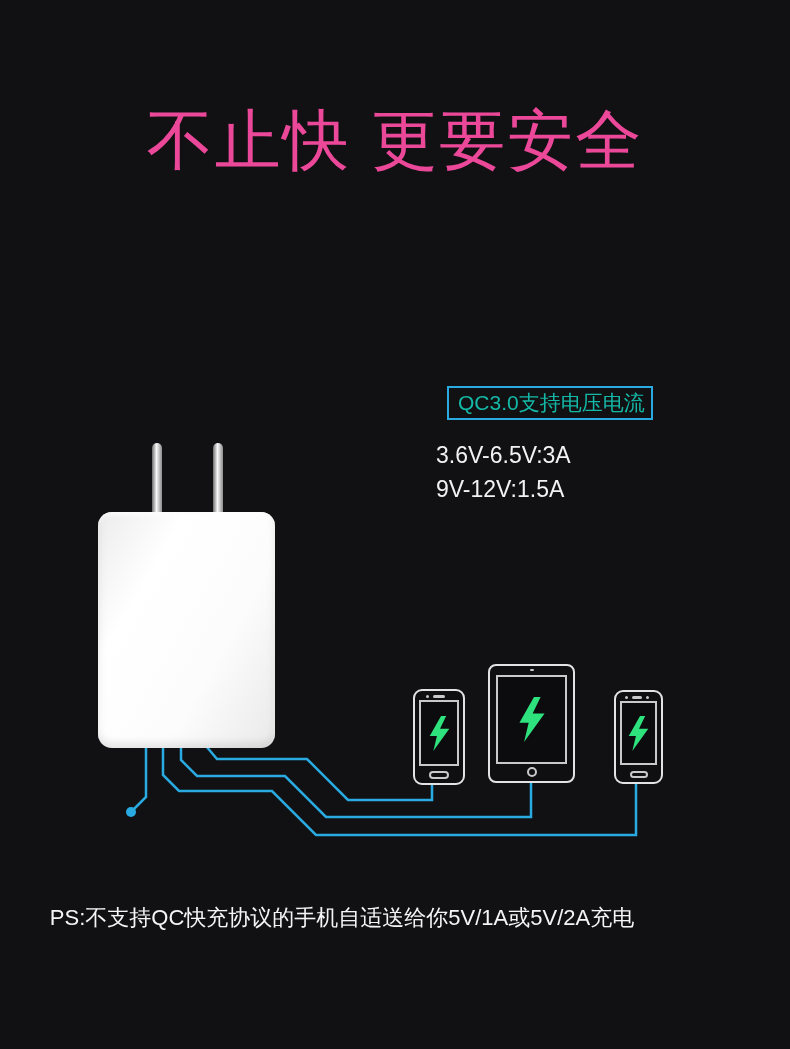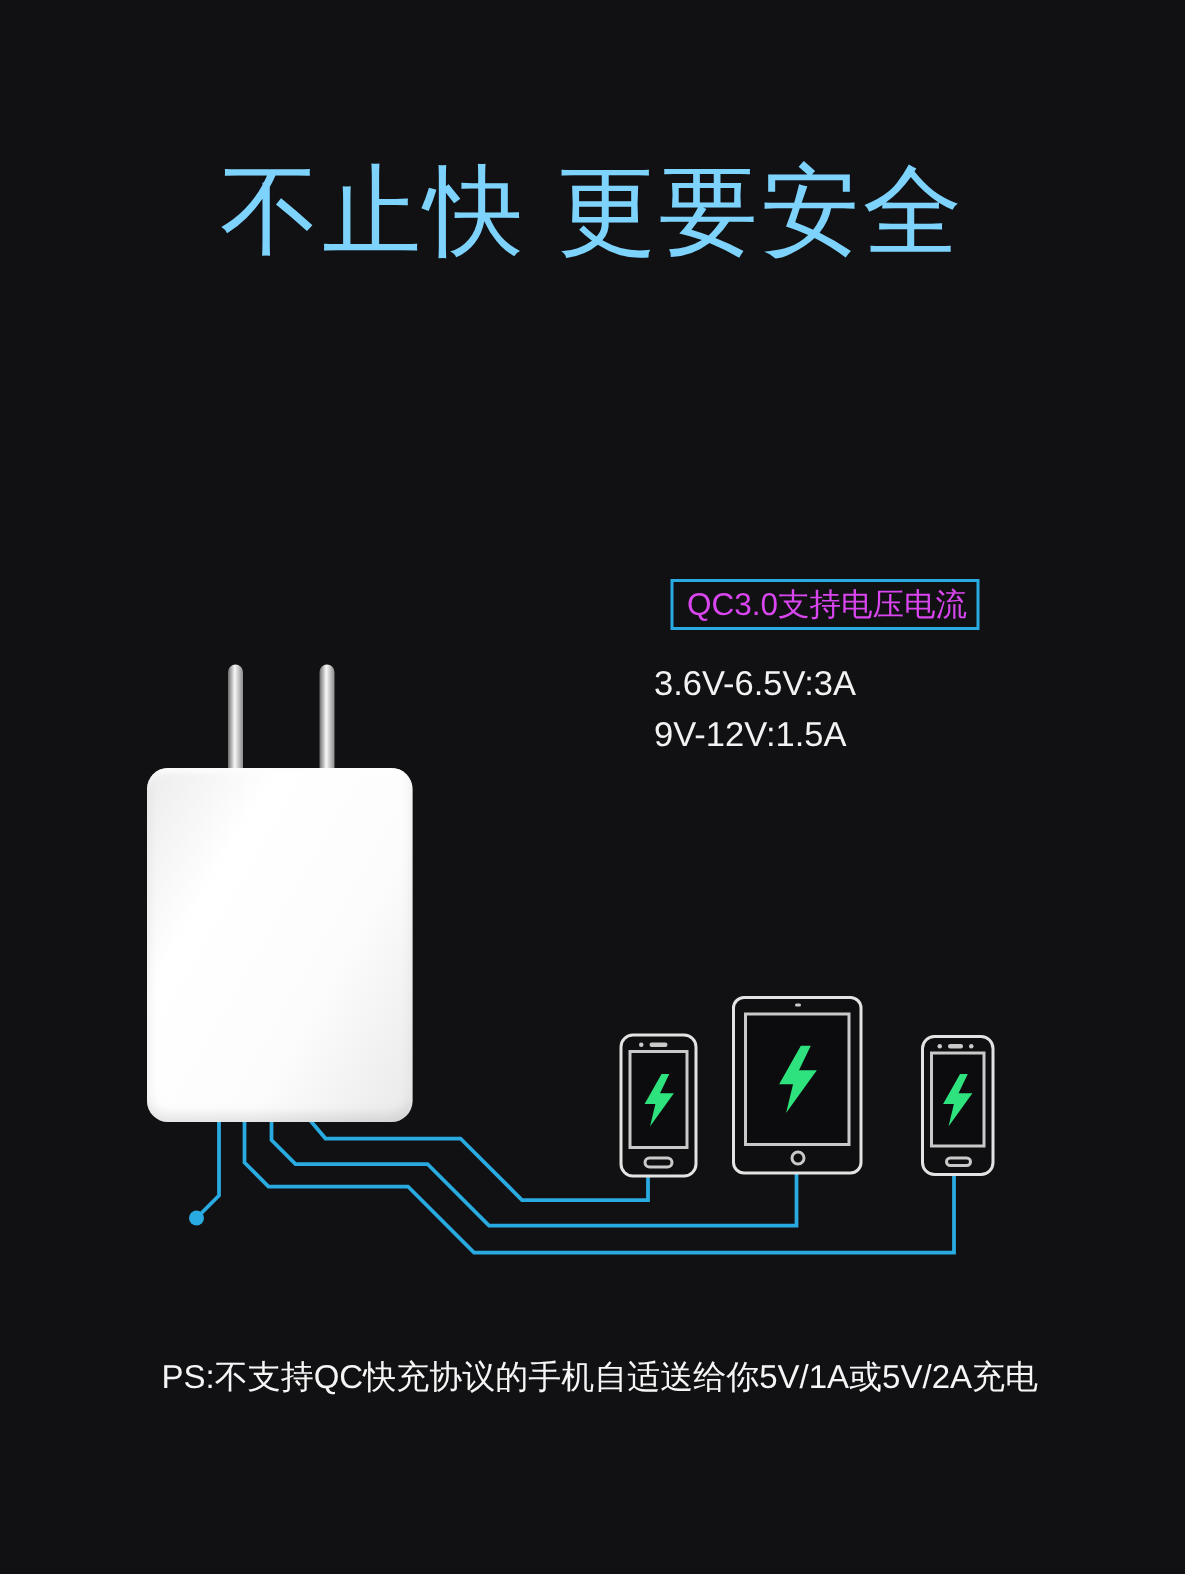--- a/index.html
+++ b/index.html
@@ -10,36 +10,36 @@
     background:#111113;
     overflow:hidden;
     font-family:"Liberation Sans","DejaVu Sans",sans-serif;
     color:#fff;
   }
   
   .title{
     position:absolute;top:102px;left:0;width:790px;
     text-align:center;
     font-size:66px;line-height:76px;font-weight:500;
-    letter-spacing:2px;color:#7dd3fc;margin:0;
+    letter-spacing:2px;color:#ec4899;margin:0;
   }
   .subtitle{
     position:absolute;top:196px;left:0;width:790px;
     text-align:center;font-size:28px;line-height:42px;
     font-weight:400;color:#f2f2f2;
   }
   
   .qc-box{
     position:absolute;left:447px;top:386px;
     width:206px;height:34px;
     border:2px solid #29ABE2;
     box-sizing:border-box;
     display:flex;align-items:center;
     padding-left:9px;
-    font-size:21px;color:#d946ef;
+    font-size:21px;color:#14b8a6;
   }
   .spec-list{
     position:absolute;left:436px;top:438px;
     font-size:23px;line-height:34px;color:#f2f2f2;
   }
   
   .prong{
     position:absolute;top:443px;width:10px;height:72px;
     border-radius:5px 5px 0 0;
     background:linear-gradient(90deg,#6e6e6e 0%,#f8f8f8 45%,#8c8c8c 100%);
@@ -78,22 +78,22 @@
   }
   .home-circle{
     position:absolute;bottom:4px;left:50%;transform:translateX(-50%);
     width:10px;height:10px;border:2px solid #c9c9c9;border-radius:50%;
     box-sizing:border-box;
   }
   .cam{position:absolute;top:3px;left:50%;transform:translateX(-50%);
     width:4px;height:2px;border-radius:1px;background:#c9c9c9;}
   
   .footer{
-    position:absolute;top:901px;left:16px;width:676px;
-    text-align:right;font-size:22px;line-height:33px;
+    position:absolute;top:901px;left:4px;width:676px;
+    text-align:center;font-size:22px;line-height:33px;
     color:#f5f5f5;
   }
 </style>
 </head>
 <body>
 
 <div class="canvas">
 
   <h1 class="title">不止快 更要安全</h1>
 

